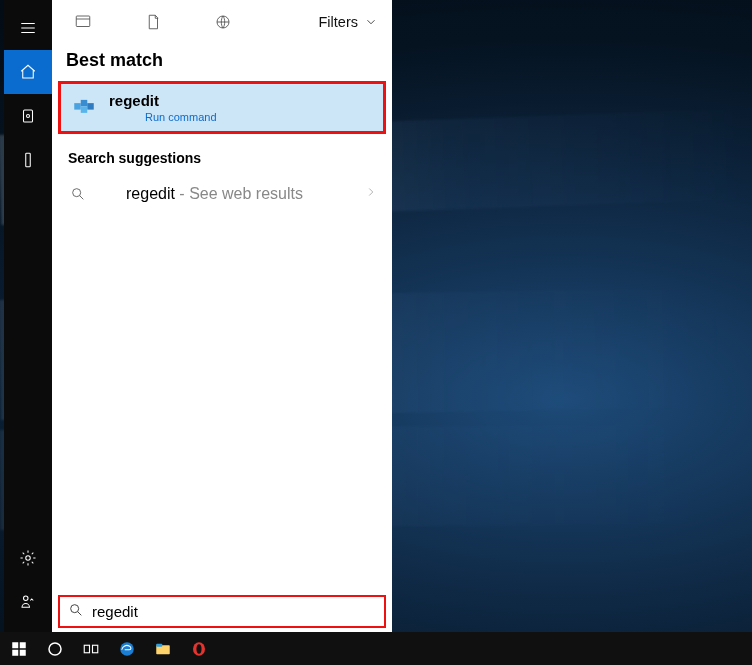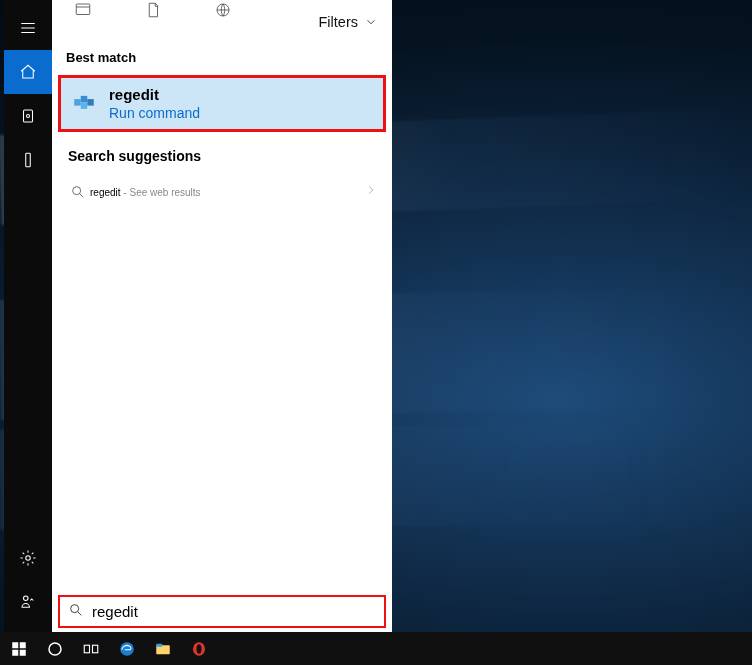--- a/index.html
+++ b/index.html
@@ -47,66 +47,66 @@
 
   .panel{
     flex:1;
     display:flex;
     flex-direction:column;
     background:#fff;
     color:#000;
     position:relative;
   }
   .prow{
-    display:flex; 
+    display:flex; align-items:center;
     height:44px;
     padding:1px 14px;
     gap:36px;
   }
   .prow .picon{ width:34px; display:flex; justify-content:center; }
   .prow .picon svg{ width:18px; height:18px; stroke:#555; fill:none; stroke-width:1.2; }
   .prow .filters{
     margin-left:auto;
     font-size:14.5px;
     color:#111;
     display:flex; align-items:center; gap:6px;
   }
   .section-label{
-    font-size:13px; font-weight:600;
+    font-size:18px; font-weight:600;
     padding:6px 14px 10px;
   }
   .best-match{
     margin:0 6px;
     border:3px solid #e11;
     background:#cde6f7;
     display:flex;
     align-items:center;
     padding:8px 10px;
   }
   .best-match .bm-icon{
     width:26px; height:26px;
     margin-right:12px;
     align-self:center;
   }
   .best-match .bm-icon svg{width:26px;height:26px;}
   .bm-title{ font-size:15px; font-weight:600;}
-  .bm-sub{ font-size:14px; color:#0a6cce; margin-top:2px;}
+  .bm-sub{ font-size:11px; color:#0a6cce; margin-top:2px;margin-left:36px;}
 
   .suggestion-label{
     font-size:14px; font-weight:600;
     padding:16px 16px 8px;
   }
   .sugg{
     display:flex; align-items:center;
     height:40px;
     padding:0 14px;
   }
   .sugg .sicon{ width: 24px; display:flex; justify-content:center; }
   .sugg .sicon svg{ width:16px;height:16px; stroke:#555; fill:none; stroke-width:1.3;}
-  .sugg .stext{ font-size:10px; }
+  .sugg .stext{ font-size:16px;margin-left:36px; }
   .sugg .sgrey{ color:#888; }
   .sugg .chev{ margin-left:auto; color:#888;}
   .sugg .chev svg{width:14px;height:14px;stroke:#999;fill:none;stroke-width:1.3;}
 
   .search-box{
     position:absolute;
     left:6px; right:6px; bottom:4px;
     height:33px;
     border:2.5px solid #e11;
     background:#fff;

